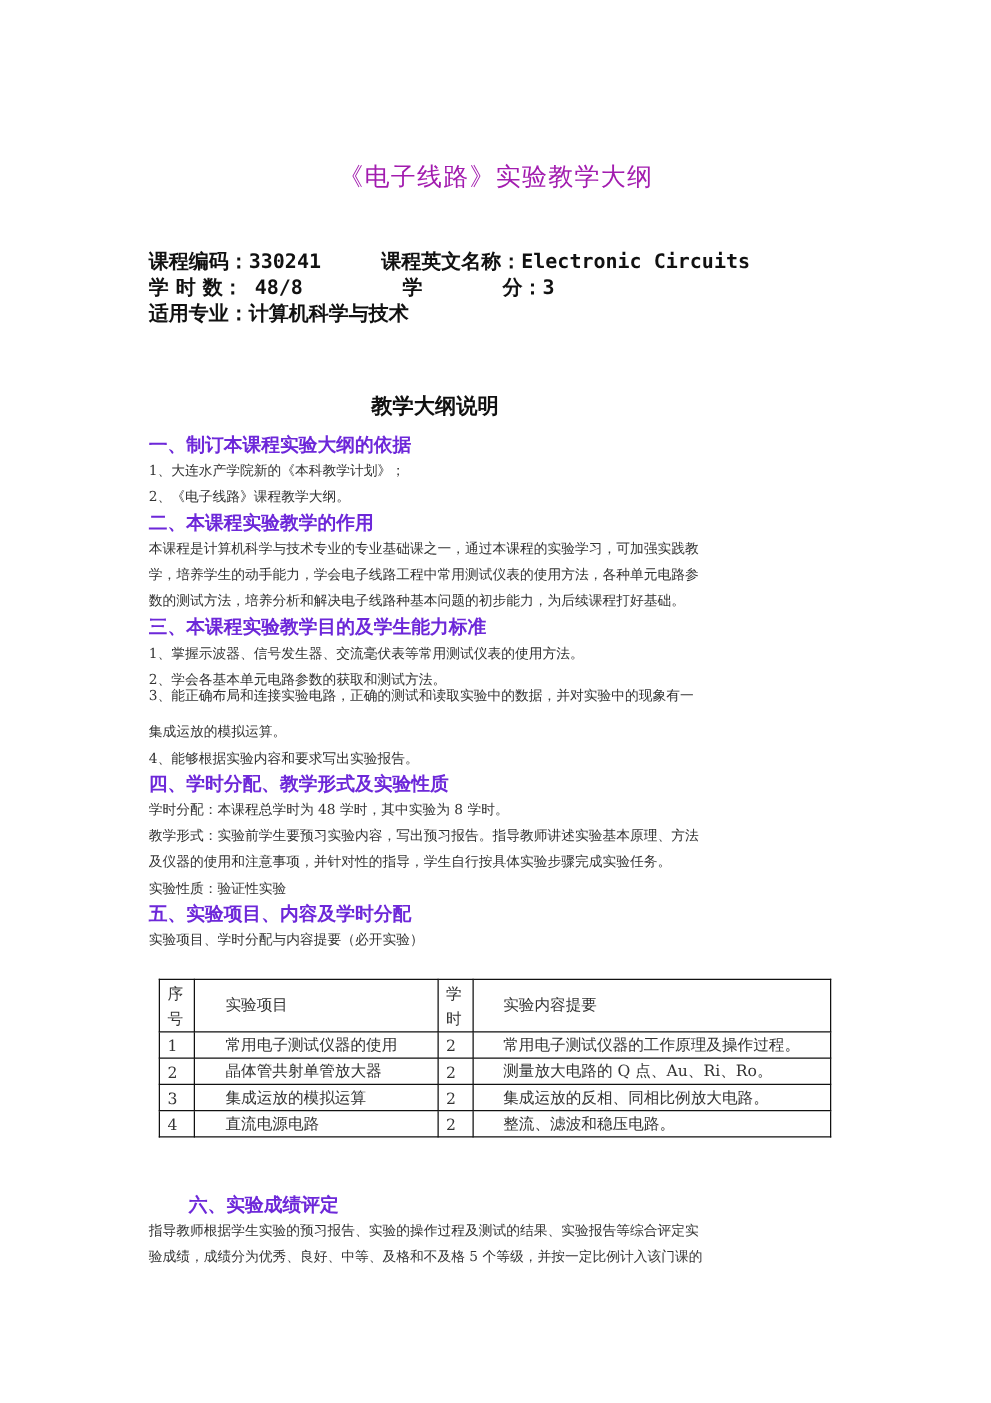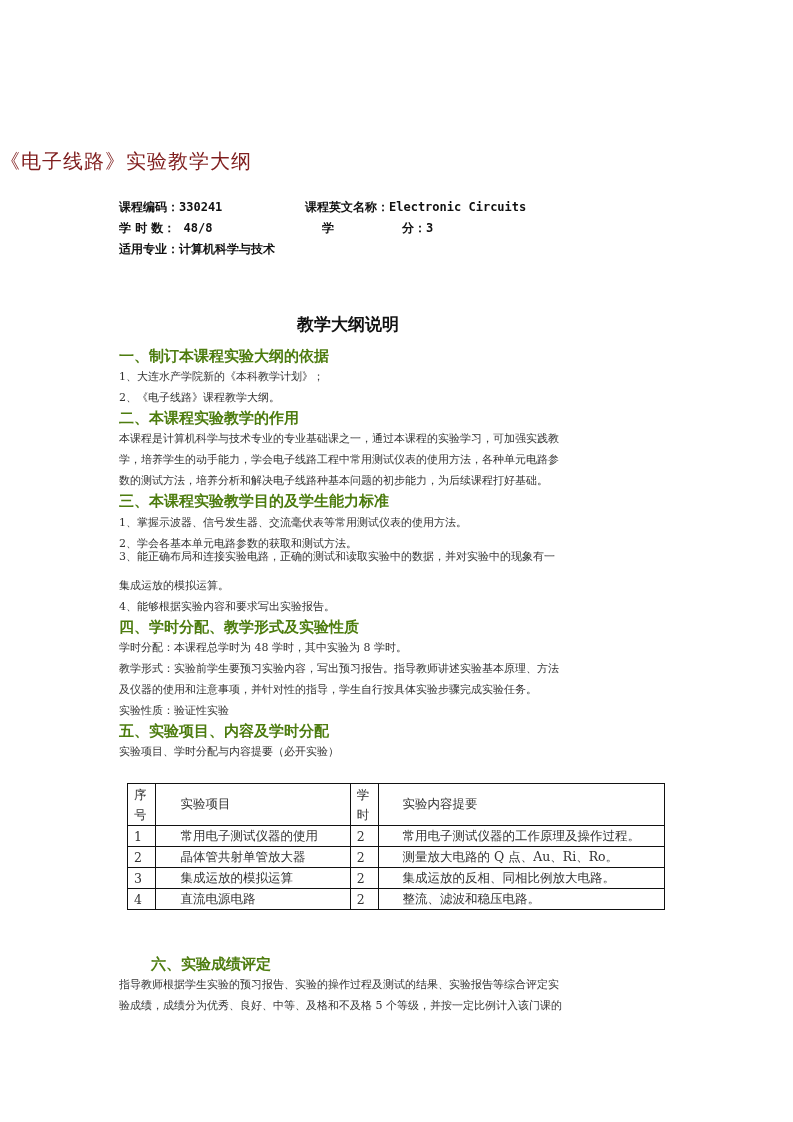--- a/index.html
+++ b/index.html
@@ -1,25 +1,25 @@
 <!DOCTYPE html>
 <html><head>
 <meta charset="utf-8">
 <style>
   html, body { margin: 0; padding: 0; background: #ffffff; }
   body { width: 793px; height: 1122px; position: relative; overflow: hidden;
          font-family: "DejaVu Serif", "Liberation Serif", serif; color: #2b2b2b; }
   .abs { position: absolute; white-space: nowrap; }
-  .title { left: 0; width: 793px; top: 128px; text-align: left; font-size: 20px;
-           font-family: "DejaVu Sans", "Liberation Sans", sans-serif; color: #7f1d1d; letter-spacing: 1px; margin-top: 20px; }
-  .meta { font-family: "DejaVu Sans", "Liberation Sans", sans-serif; font-weight: bold; font-size: 12px; color: #111; }
+  .title { left: 0; width: 793px; top: 128px; text-align: center; font-size: 20px;
+           font-family: "DejaVu Sans", "Liberation Sans", sans-serif; color: #a21caf; letter-spacing: 1px; }
+  .meta { font-family: "DejaVu Sans", "Liberation Sans", sans-serif; font-weight: bold; font-size: 16px; color: #111; }
   .meta .mono { font-family: "DejaVu Sans Mono", "Liberation Mono", monospace; font-weight: bold; }
   .subtitle { left: 0; width: 696px; top: 313px; text-align: center; font-size: 17px; font-weight: bold;
               font-family: "DejaVu Sans", "Liberation Sans", sans-serif; color: #111; }
-  .h { font-family: "DejaVu Sans", "Liberation Sans", sans-serif; font-weight: bold; font-size: 15px; color: #4d7c0f; left: 119px; }
+  .h { font-family: "DejaVu Sans", "Liberation Sans", sans-serif; font-weight: bold; font-size: 15px; color: #6d28d9; left: 119px; }
   .p { font-size: 11px; left: 119px; color: #333; }
   table.exp { position: absolute; left: 127px; top: 783px; width: 538px; border-collapse: collapse;
               font-size: 12.5px; color: #333; font-family: "DejaVu Serif", "Liberation Serif", serif; }
   table.exp td { border: 1.3px solid #111; padding: 0 24px; height: 20px; vertical-align: middle; white-space: nowrap; }
   table.exp tr.head td { height: 41px; }
   table.exp td.c0 { width: 18px; padding: 0 6px; }
   table.exp td.c1 { width: 160px; }
   table.exp td.c2 { width: 16px; padding: 0 6px; }
   .stack { display: inline-block; line-height: 20px; white-space: normal; width: 14px; }
 </style>

